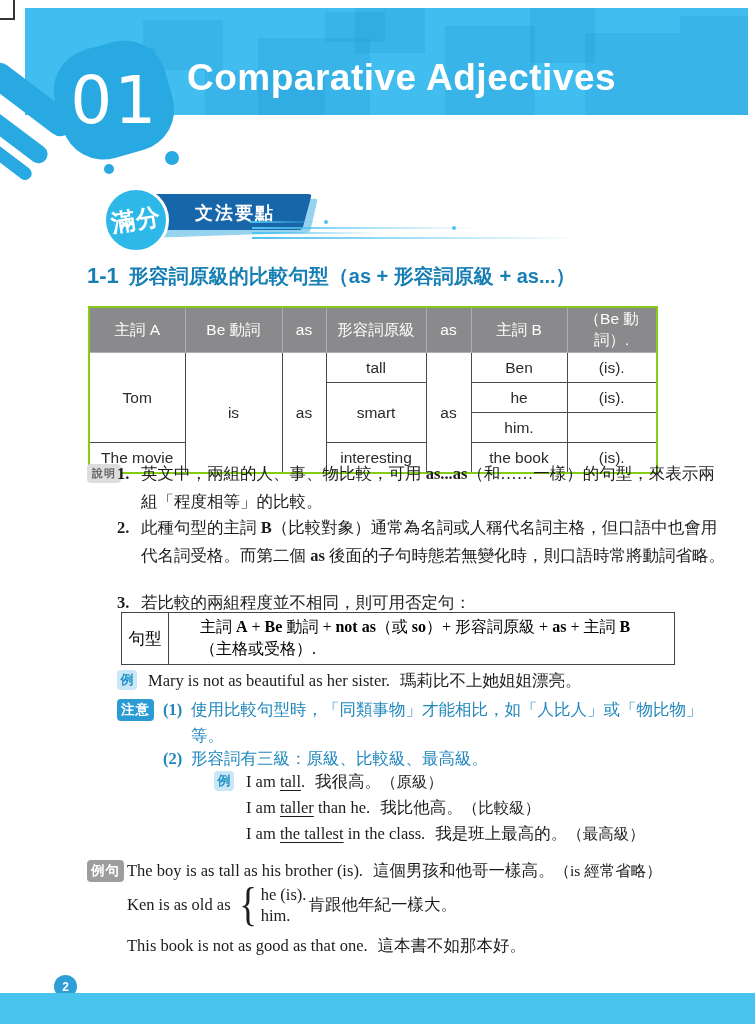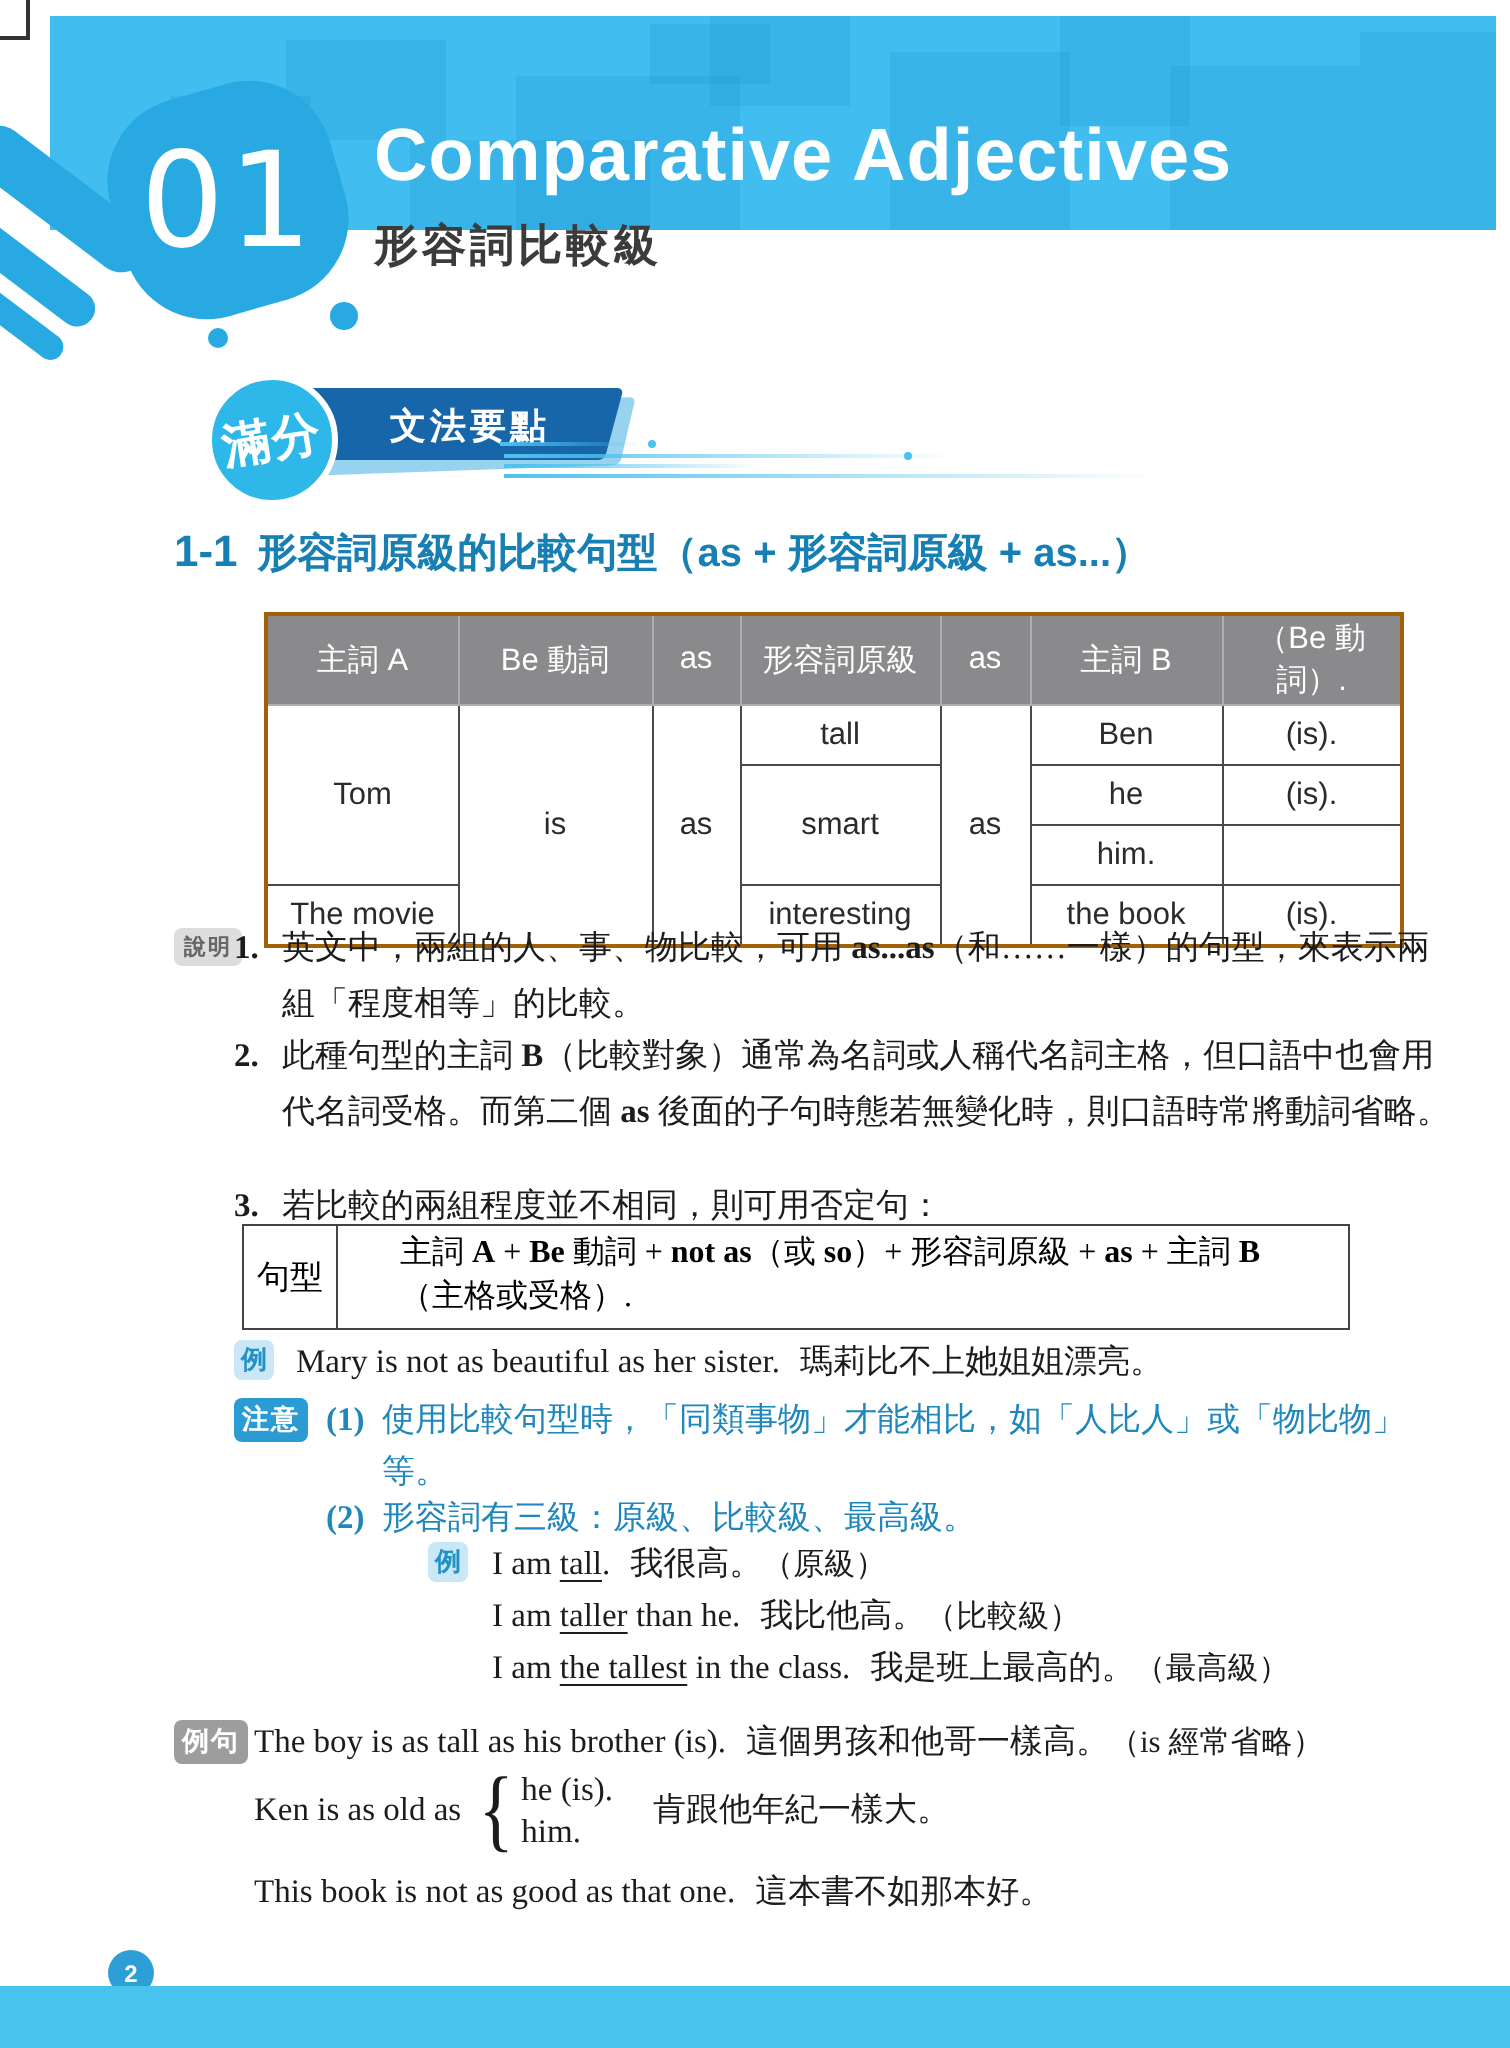--- a/index.html
+++ b/index.html
@@ -51,22 +51,22 @@
   .s4{left:252px;top:237px;width:326px;}
   .sdot{position:absolute;width:4px;height:4px;border-radius:50%;background:#4EC2EF;}
   .sd1{left:324px;top:220px;}
   .sd2{left:452px;top:226px;}
 
   
   .section-title{position:absolute;left:87px;top:263px;color:#177FB3;font-weight:bold;font-size:20px;}
   .section-title .sec-num{font-size:22px;margin-right:10px;}
 
   
-  .gram-table{position:absolute;left:88px;top:306px;border-collapse:collapse;border:2px solid #a16207;
-              font-size:15.5px;color:#2b2b2b;margin-left:44px;}
+  .gram-table{position:absolute;left:88px;top:306px;border-collapse:collapse;border:2px solid #84cc16;
+              font-size:15.5px;color:#2b2b2b;}
   .gram-table th{background:#8A8A8C;color:#ffffff;font-weight:normal;height:29px;
                  border:1px solid #aeaeae;border-top:none;font-size:15.5px;}
   .gram-table td{border:1px solid #4a4a4a;text-align:center;height:27px;background:#fff;}
   .gram-table .rh{height:30px;}
 
   
   .body-text{font-family:"Liberation Serif","DejaVu Serif",serif;font-size:16.5px;color:#1c1c1c;line-height:28px;}
   .hang{position:absolute;padding-left:24px;}
   .hang .num{position:absolute;left:0;top:0;font-weight:bold;}
   .badge-gray{position:absolute;background:#DDDDDD;color:#666;border-radius:4px;font-size:11px;
@@ -118,21 +118,20 @@
     <div class="banner-title">Comparative Adjectives</div>
   </div>
   <div class="pill p1"></div>
   <div class="pill p2"></div>
   <div class="pill p3"></div>
   <div class="dot d1"></div>
   <div class="dot d2"></div>
   <div class="chapter-blob">
     <span>01</span>
   </div>
-  <div class="title-zh">形容詞比較級</div>
   <div class="corner-artifact"></div>
 
   <div class="para-light"></div>
   <div class="para-dark"></div>
   <div class="para-label">文法要點</div>
   <div class="manfen-circle">
     <span>滿分</span>
   </div>
   <div class="sline s1"></div>
   <div class="sline s2"></div>
@@ -244,21 +243,21 @@
   <div class="body-text abs" style="left:127px;top:857px;">
     <span>The boy is as tall as his brother (is).</span><span class="zh-gap">這個男孩和他哥一樣高。</span><span class="kai">（is 經常省略）</span>
   </div>
   <div class="body-text abs" style="left:127px;top:882px;height:46px;display:flex;align-items:center;">
     <span>Ken is as old as</span>
     <span class="brace">{</span>
     <span class="opts">
       <span>he (is).</span>
       <span>him.</span>
     </span>
-    <span class="zh-gap" style="margin-left:20px;">肯跟他年紀一樣大。</span>
+    <span class="zh-gap" style="margin-left:2px;">肯跟他年紀一樣大。</span>
   </div>
   <div class="body-text abs" style="left:127px;top:932px;">
     <span>This book is not as good as that one.</span><span class="zh-gap">這本書不如那本好。</span>
   </div>
 
   <div class="page-circle">
     <span>2</span>
   </div>
   <div class="bottom-band"></div>
 

